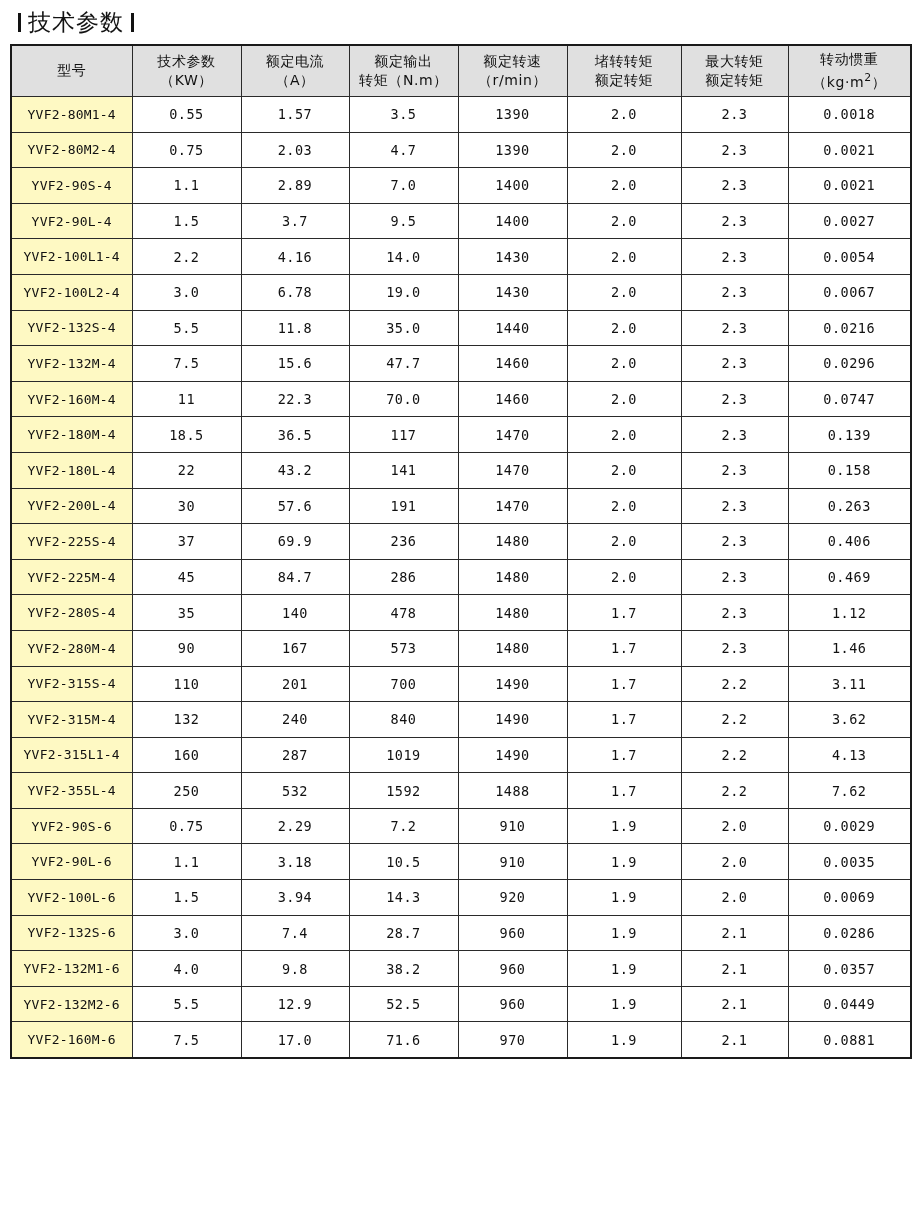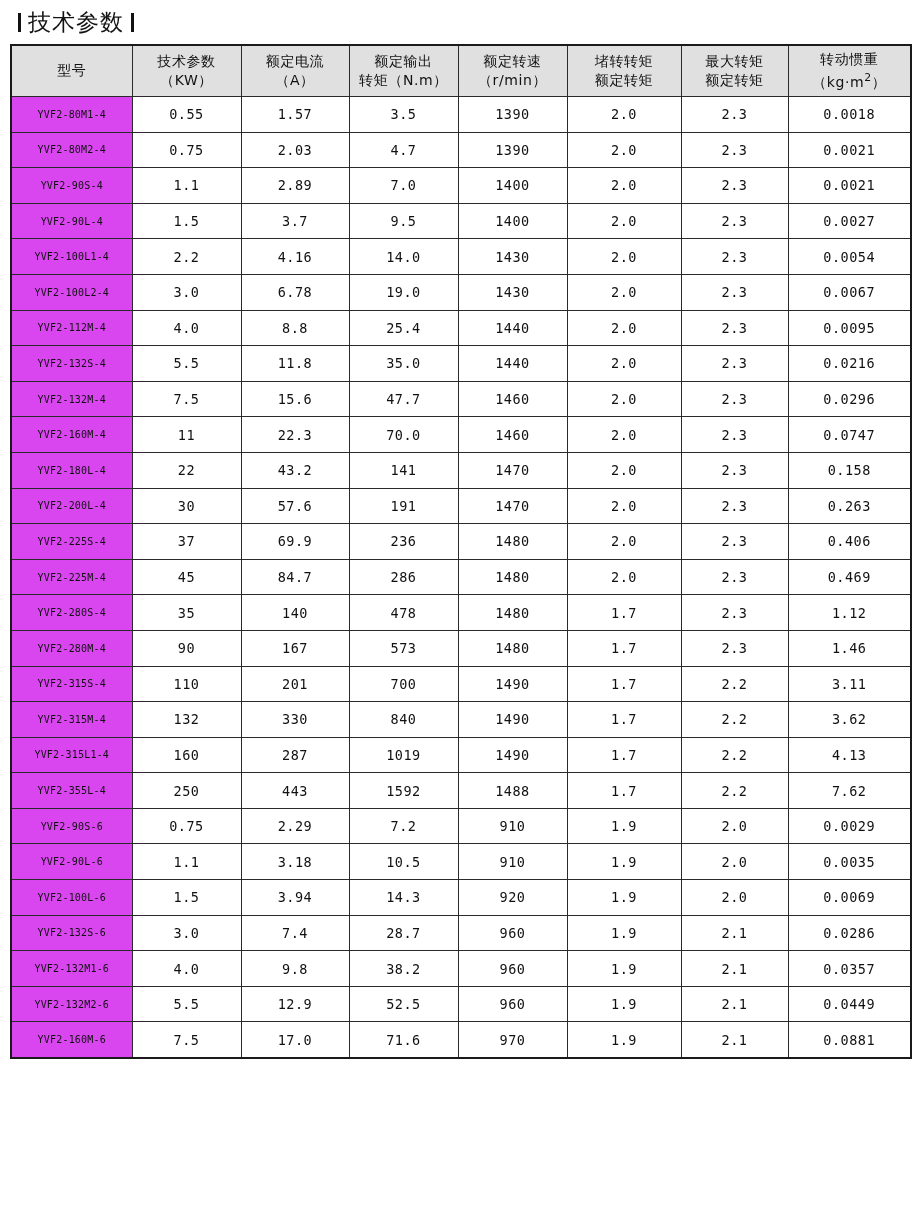--- a/index.html
+++ b/index.html
@@ -84,22 +84,22 @@
     letter-spacing: 0.6px;
   }
   table.spec thead th .hl {
     display: block;
     white-space: nowrap;
   }
   table.spec tbody td {
     height: 34.6px;
   }
   table.spec tbody td.model {
-    background: #d946ef;
-    font-size: 10px;
+    background: #fef9c3;
+    font-size: 13px;
     letter-spacing: 0.2px;
   }
   .sup { font-size: 0.78em; vertical-align: super; }
 </style>
 </head>
 <body>
 
 <div class="page">
 
   <div class="title-block">
@@ -209,30 +209,20 @@
           <td class="model">YVF2-100L2-4</td>
           <td>3.0</td>
           <td>6.78</td>
           <td>19.0</td>
           <td>1430</td>
           <td>2.0</td>
           <td>2.3</td>
           <td>0.0067</td>
         </tr>
         <tr>
-          <td class="model">YVF2-112M-4</td>
-          <td>4.0</td>
-          <td>8.8</td>
-          <td>25.4</td>
-          <td>1440</td>
-          <td>2.0</td>
-          <td>2.3</td>
-          <td>0.0095</td>
-        </tr>
-        <tr>
           <td class="model">YVF2-132S-4</td>
           <td>5.5</td>
           <td>11.8</td>
           <td>35.0</td>
           <td>1440</td>
           <td>2.0</td>
           <td>2.3</td>
           <td>0.0216</td>
         </tr>
         <tr>
@@ -249,20 +239,30 @@
           <td class="model">YVF2-160M-4</td>
           <td>11</td>
           <td>22.3</td>
           <td>70.0</td>
           <td>1460</td>
           <td>2.0</td>
           <td>2.3</td>
           <td>0.0747</td>
         </tr>
         <tr>
+          <td class="model">YVF2-180M-4</td>
+          <td>18.5</td>
+          <td>36.5</td>
+          <td>117</td>
+          <td>1470</td>
+          <td>2.0</td>
+          <td>2.3</td>
+          <td>0.139</td>
+        </tr>
+        <tr>
           <td class="model">YVF2-180L-4</td>
           <td>22</td>
           <td>43.2</td>
           <td>141</td>
           <td>1470</td>
           <td>2.0</td>
           <td>2.3</td>
           <td>0.158</td>
         </tr>
         <tr>
@@ -321,41 +321,41 @@
           <td>201</td>
           <td>700</td>
           <td>1490</td>
           <td>1.7</td>
           <td>2.2</td>
           <td>3.11</td>
         </tr>
         <tr>
           <td class="model">YVF2-315M-4</td>
           <td>132</td>
-          <td>330</td>
+          <td>240</td>
           <td>840</td>
           <td>1490</td>
           <td>1.7</td>
           <td>2.2</td>
           <td>3.62</td>
         </tr>
         <tr>
           <td class="model">YVF2-315L1-4</td>
           <td>160</td>
           <td>287</td>
           <td>1019</td>
           <td>1490</td>
           <td>1.7</td>
           <td>2.2</td>
           <td>4.13</td>
         </tr>
         <tr>
           <td class="model">YVF2-355L-4</td>
           <td>250</td>
-          <td>443</td>
+          <td>532</td>
           <td>1592</td>
           <td>1488</td>
           <td>1.7</td>
           <td>2.2</td>
           <td>7.62</td>
         </tr>
         <tr>
           <td class="model">YVF2-90S-6</td>
           <td>0.75</td>
           <td>2.29</td>

